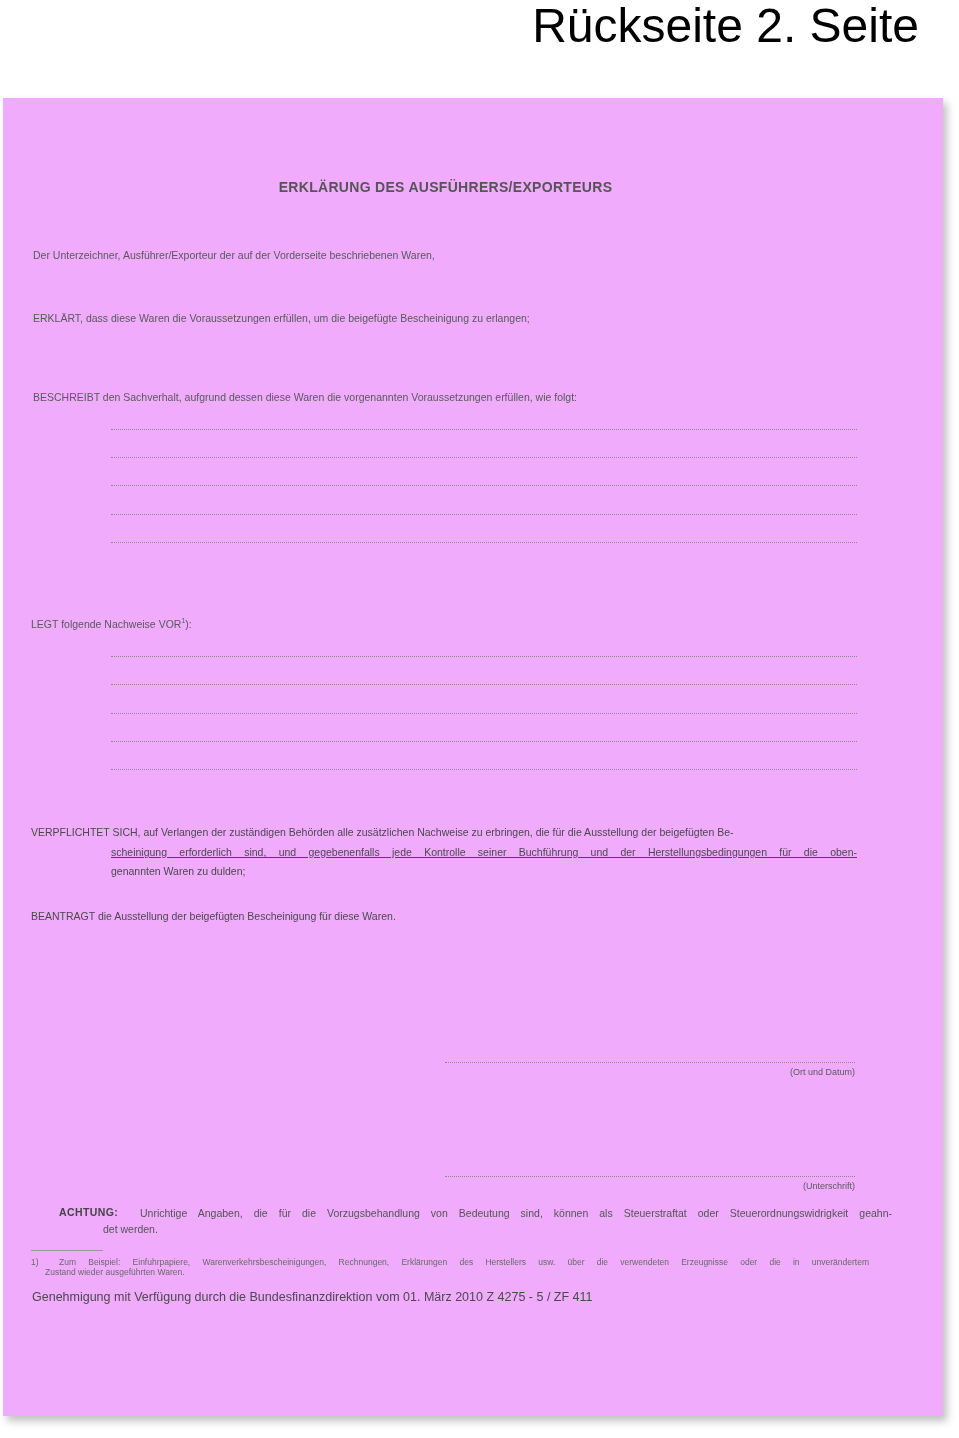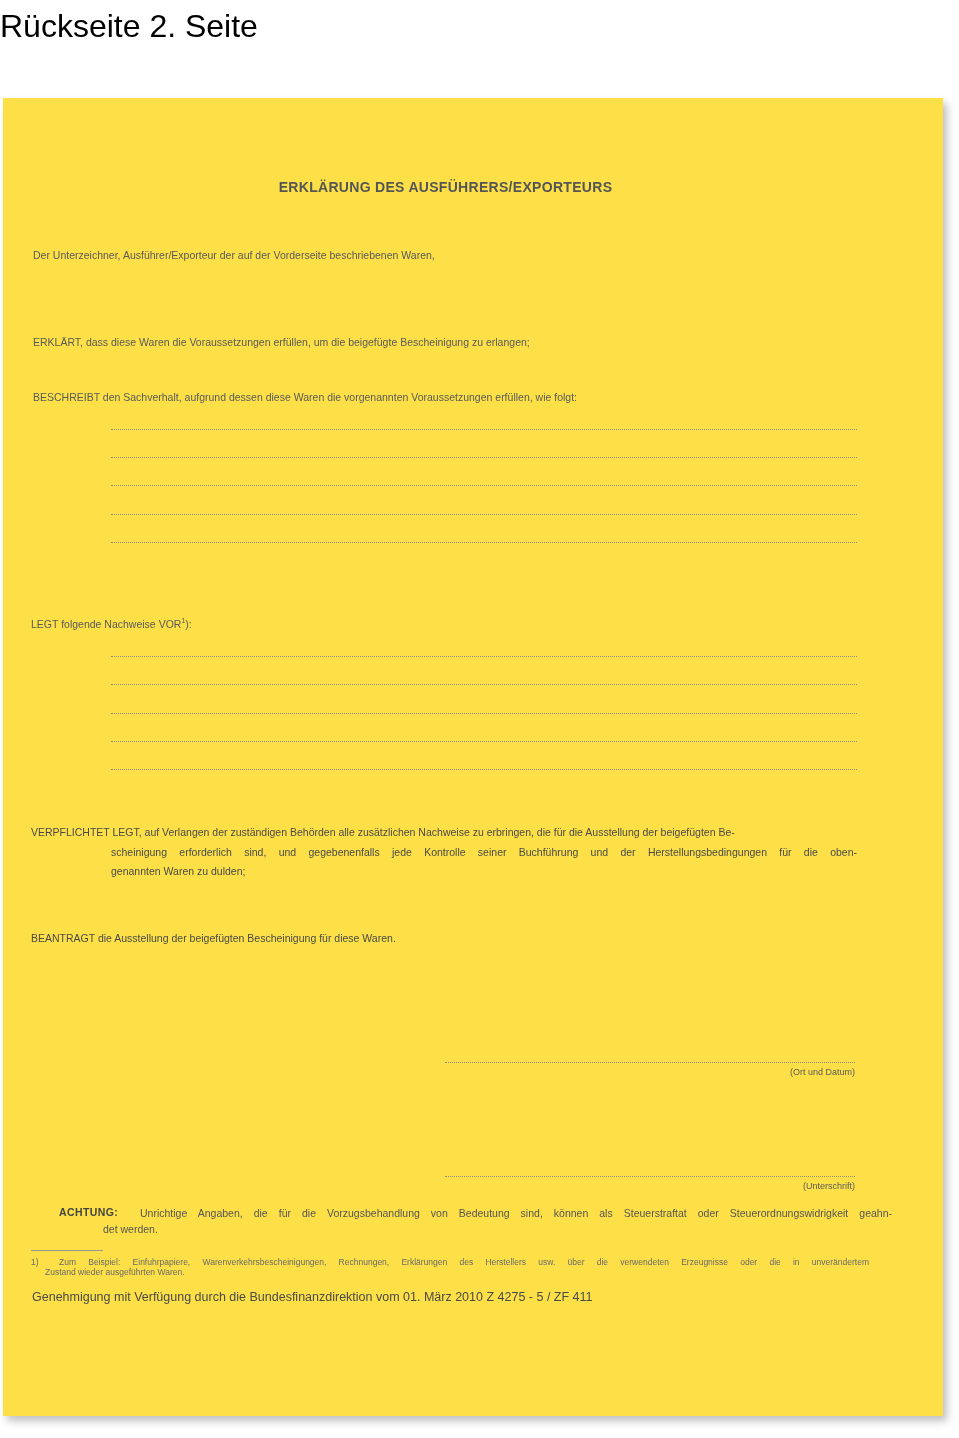--- a/index.html
+++ b/index.html
@@ -1,26 +1,26 @@
 <!DOCTYPE html>
 <html><head>
 <meta charset="utf-8">
 <style>
   html, body { margin:0; padding:0; }
   body {
     width:959px; height:1438px; background:#ffffff; position:relative; overflow:hidden;
     font-family:"Liberation Sans", sans-serif;
   }
   .caption {
-    position:absolute; left:0; top:0; width:919px; text-align:left;
-    font-size:32px; line-height:52px; color:#000; font-family:"Liberation Sans", sans-serif;
+    position:absolute; left:0; top:0; width:919px; text-align:right;
+    font-size:48px; line-height:52px; color:#000; font-family:"Liberation Sans", sans-serif;
   }
   .paper {
     position:absolute; left:3px; top:98px; width:940px; height:1318px;
-    background:#fde047;
+    background:#f0abfc;
     box-shadow: 4px 5px 8px rgba(0,0,0,0.25);
   }
   .t { position:absolute; color:#5a5a5a; font-size:10.5px; white-space:nowrap; }
   .heading {
     position:absolute; left:0; width:885px; top:81px; text-align:center;
     font-size:14px; font-weight:bold; color:#555; letter-spacing:0.3px;
   }
   .dotline {
     position:absolute; height:0; border-top:1px dotted #8a8a8a;
   }
@@ -34,45 +34,45 @@
 <body>
 
 <div class="caption">Rückseite 2. Seite</div>
 
 <div class="paper">
 
   <div class="heading">ERKLÄRUNG DES AUSFÜHRERS/EXPORTEURS</div>
 
   <div class="t" style="left:30px; top:151px;">Der Unterzeichner, Ausführer/Exporteur der auf der Vorderseite beschriebenen Waren,</div>
 
-  <div class="t" style="left:30px; top:238px;text-align:right;">ERKLÄRT, dass diese Waren die Voraussetzungen erfüllen, um die beigefügte Bescheinigung zu erlangen;</div>
+  <div class="t" style="left:30px; top:214px;text-align:right;">ERKLÄRT, dass diese Waren die Voraussetzungen erfüllen, um die beigefügte Bescheinigung zu erlangen;</div>
 
   <div class="t" style="left:30px; top:293px;">BESCHREIBT den Sachverhalt, aufgrund dessen diese Waren die vorgenannten Voraussetzungen erfüllen, wie folgt:</div>
 
   <div class="dotline" style="left:108px; width:746px; top:331px;"></div>
   <div class="dotline" style="left:108px; width:746px; top:359px;"></div>
   <div class="dotline" style="left:108px; width:746px; top:387px;"></div>
   <div class="dotline" style="left:108px; width:746px; top:416px;"></div>
   <div class="dotline" style="left:108px; width:746px; top:444px;"></div>
 
   <div class="t" style="left:28px; top:519px;"><span>LEGT folgende Nachweise VOR</span><sup>1</sup><span>):</span></div>
 
   <div class="dotline" style="left:108px; width:746px; top:558px;"></div>
   <div class="dotline" style="left:108px; width:746px; top:586px;"></div>
   <div class="dotline" style="left:108px; width:746px; top:615px;"></div>
   <div class="dotline" style="left:108px; width:746px; top:643px;"></div>
   <div class="dotline" style="left:108px; width:746px; top:671px;"></div>
 
   <div>
-    <div class="t" style="left:28px; top:728px; color:#4a4a4a;"><span>VERPFLICHTET LEGT,</span> <span>auf Verlangen der zuständigen Behörden alle zusätzlichen Nachweise zu erbringen, die für die Ausstellung der beigefügten Be-</span></div>
-    <div class="t" style="left:108px; top:748px; width:746px; text-align:justify; text-align-last:justify; color:#4a4a4a;">scheinigung erforderlich sind, und gegebenenfalls jede Kontrolle seiner Buchführung und der Herstellungsbedingungen für die oben-</div>
+    <div class="t" style="left:28px; top:728px; color:#4a4a4a;"><span>VERPFLICHTET SICH,</span> <span>auf Verlangen der zuständigen Behörden alle zusätzlichen Nachweise zu erbringen, die für die Ausstellung der beigefügten Be-</span></div>
+    <div class="t" style="left:108px; top:748px; width:746px; text-align:justify; text-align-last:justify; color:#4a4a4a;text-decoration:underline;">scheinigung erforderlich sind, und gegebenenfalls jede Kontrolle seiner Buchführung und der Herstellungsbedingungen für die oben-</div>
     <div class="t" style="left:108px; top:767px; color:#4a4a4a;">genannten Waren zu dulden;</div>
   </div>
 
-  <div class="t" style="left:28px; top:834px; color:#4a4a4a;">BEANTRAGT die Ausstellung der beigefügten Bescheinigung für diese Waren.</div>
+  <div class="t" style="left:28px; top:812px; color:#4a4a4a;">BEANTRAGT die Ausstellung der beigefügten Bescheinigung für diese Waren.</div>
 
   <div class="dotline" style="left:442px; width:410px; top:964px;"></div>
   <div class="label-small" style="left:442px; width:410px; top:969px;">(Ort und Datum)</div>
 
   <div class="dotline" style="left:442px; width:410px; top:1078px;"></div>
   <div class="label-small" style="left:442px; width:410px; top:1083px;">(Unterschrift)</div>
 
   <div>
     <div class="t" style="left:28px; top:1108px; font-weight:bold; color:#444; letter-spacing:0.4px;margin-left:28px;">ACHTUNG:</div>
     <div class="t" style="left:100px; top:1109px; width:752px; text-align:justify; text-align-last:justify; color:#555;padding-left:37px;">Unrichtige Angaben, die für die Vorzugsbehandlung von Bedeutung sind, können als Steuerstraftat oder Steuerordnungswidrigkeit geahn-</div>

